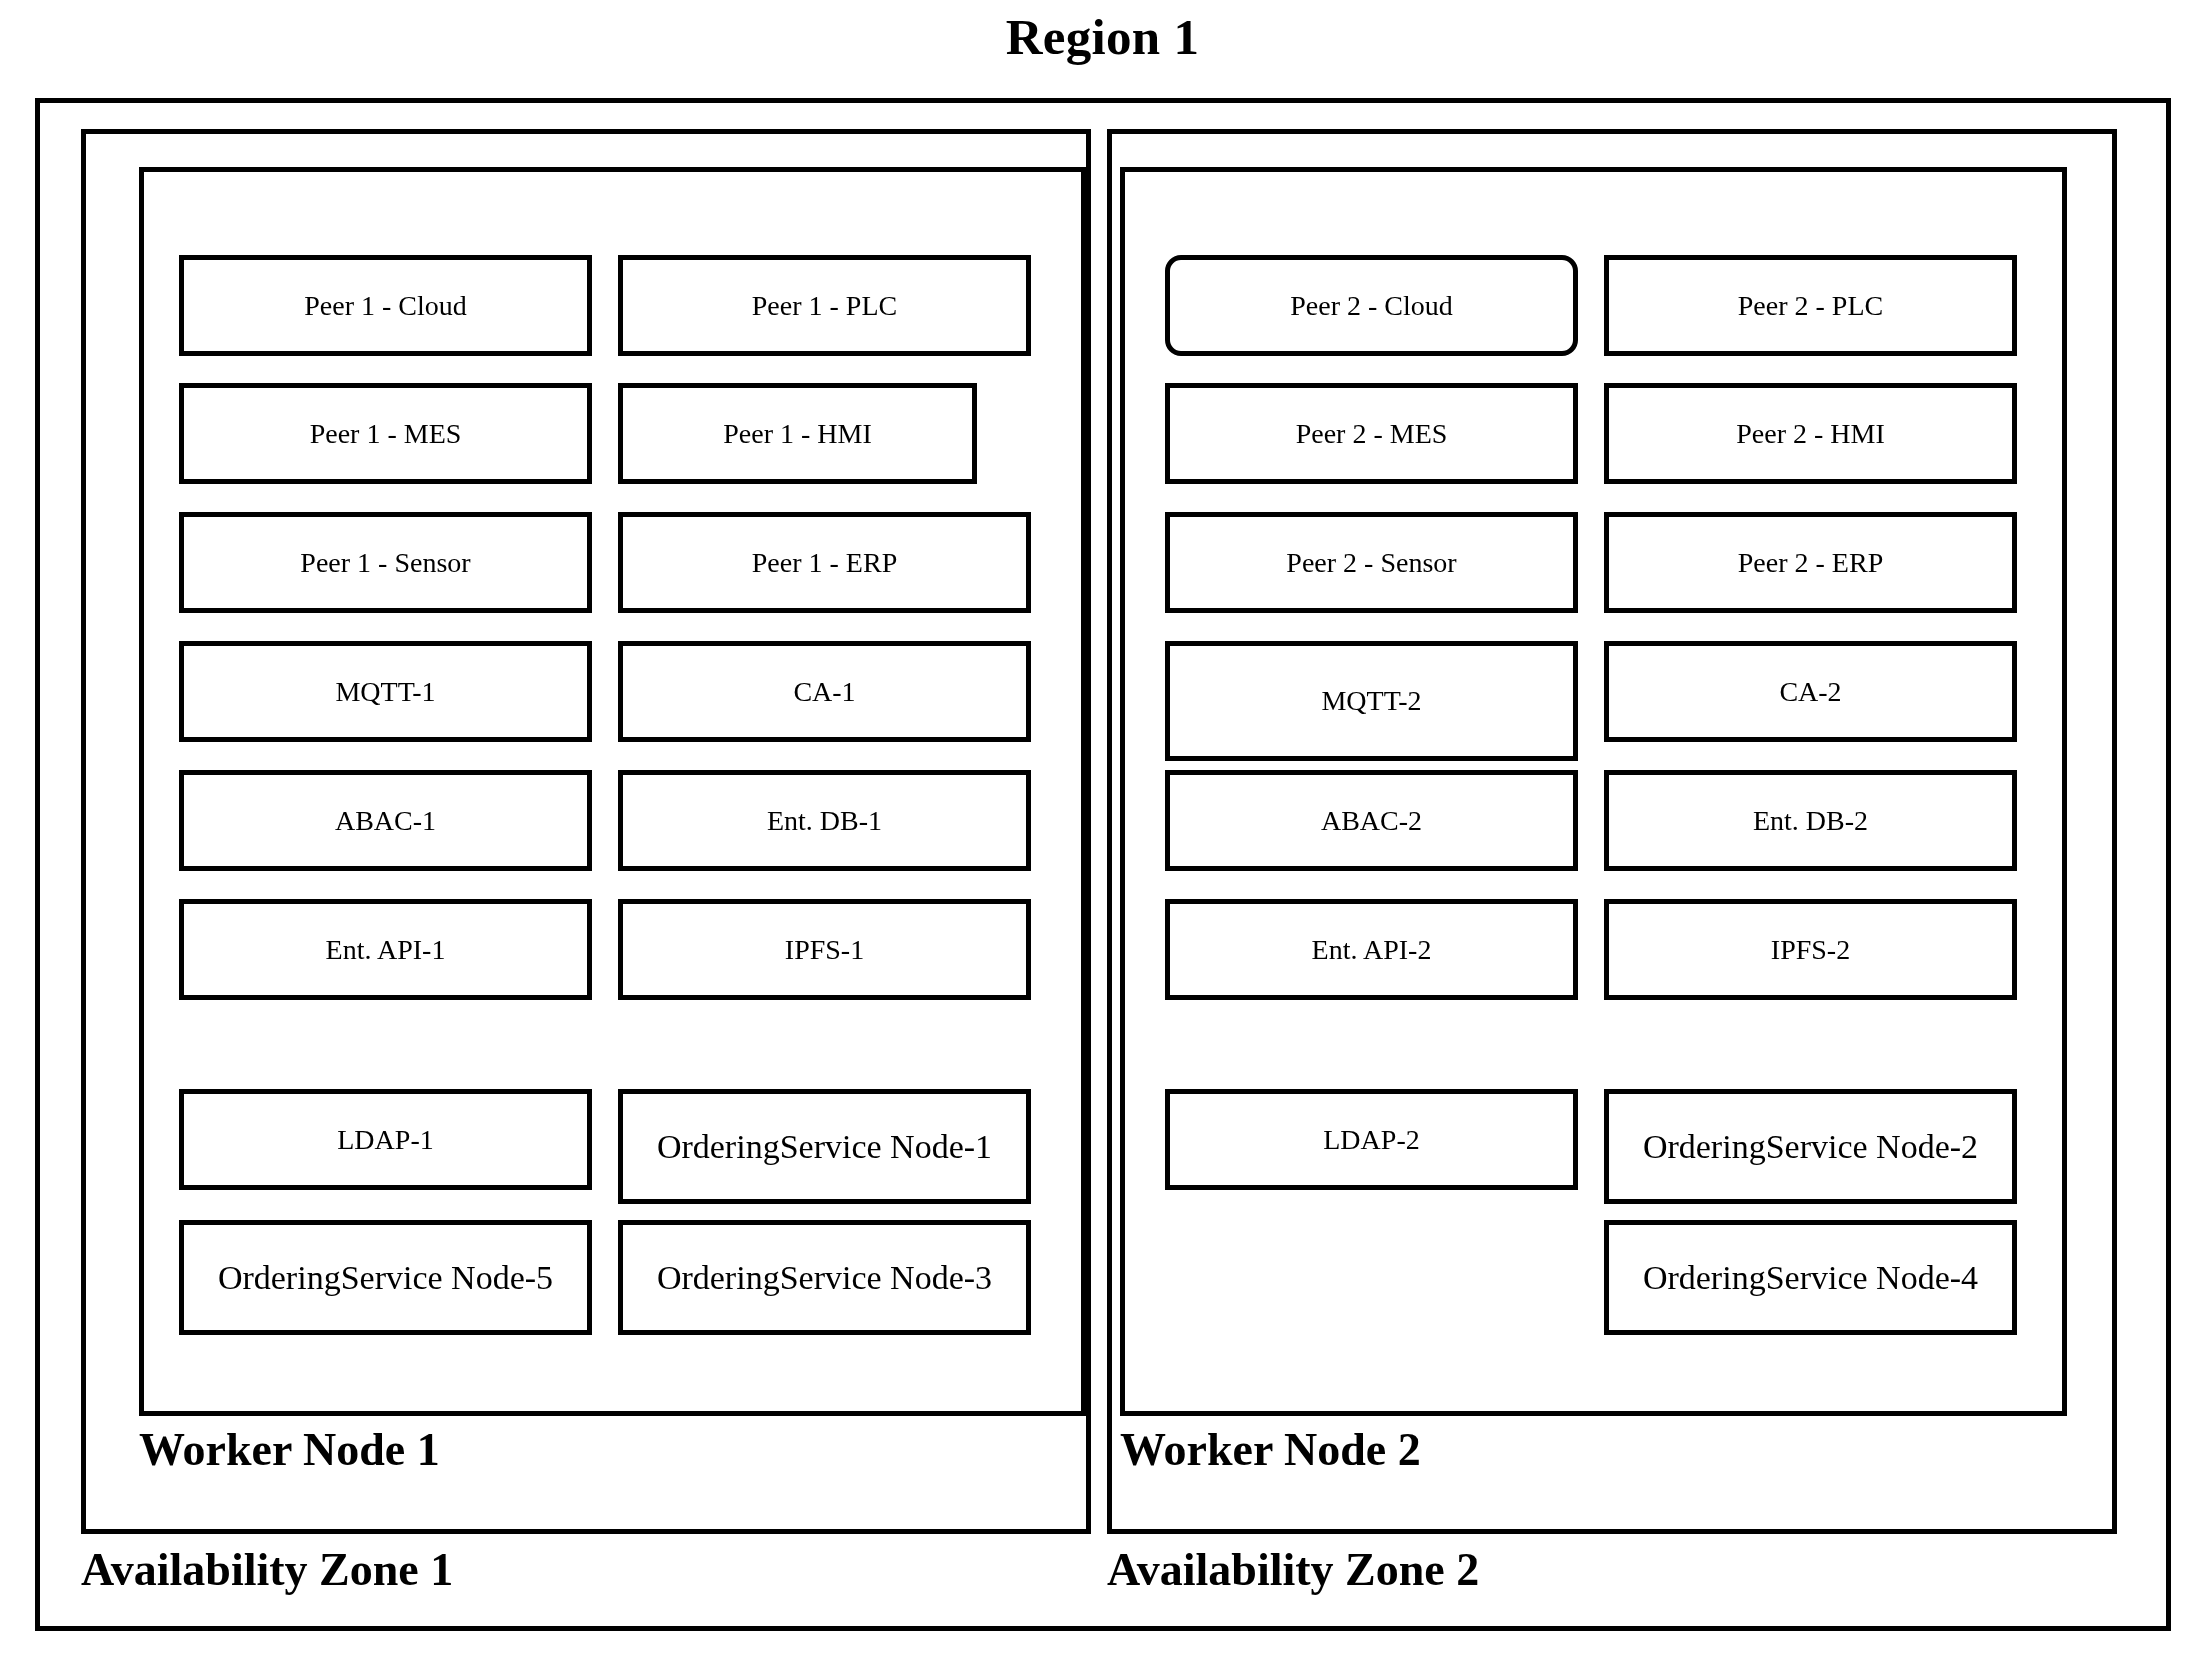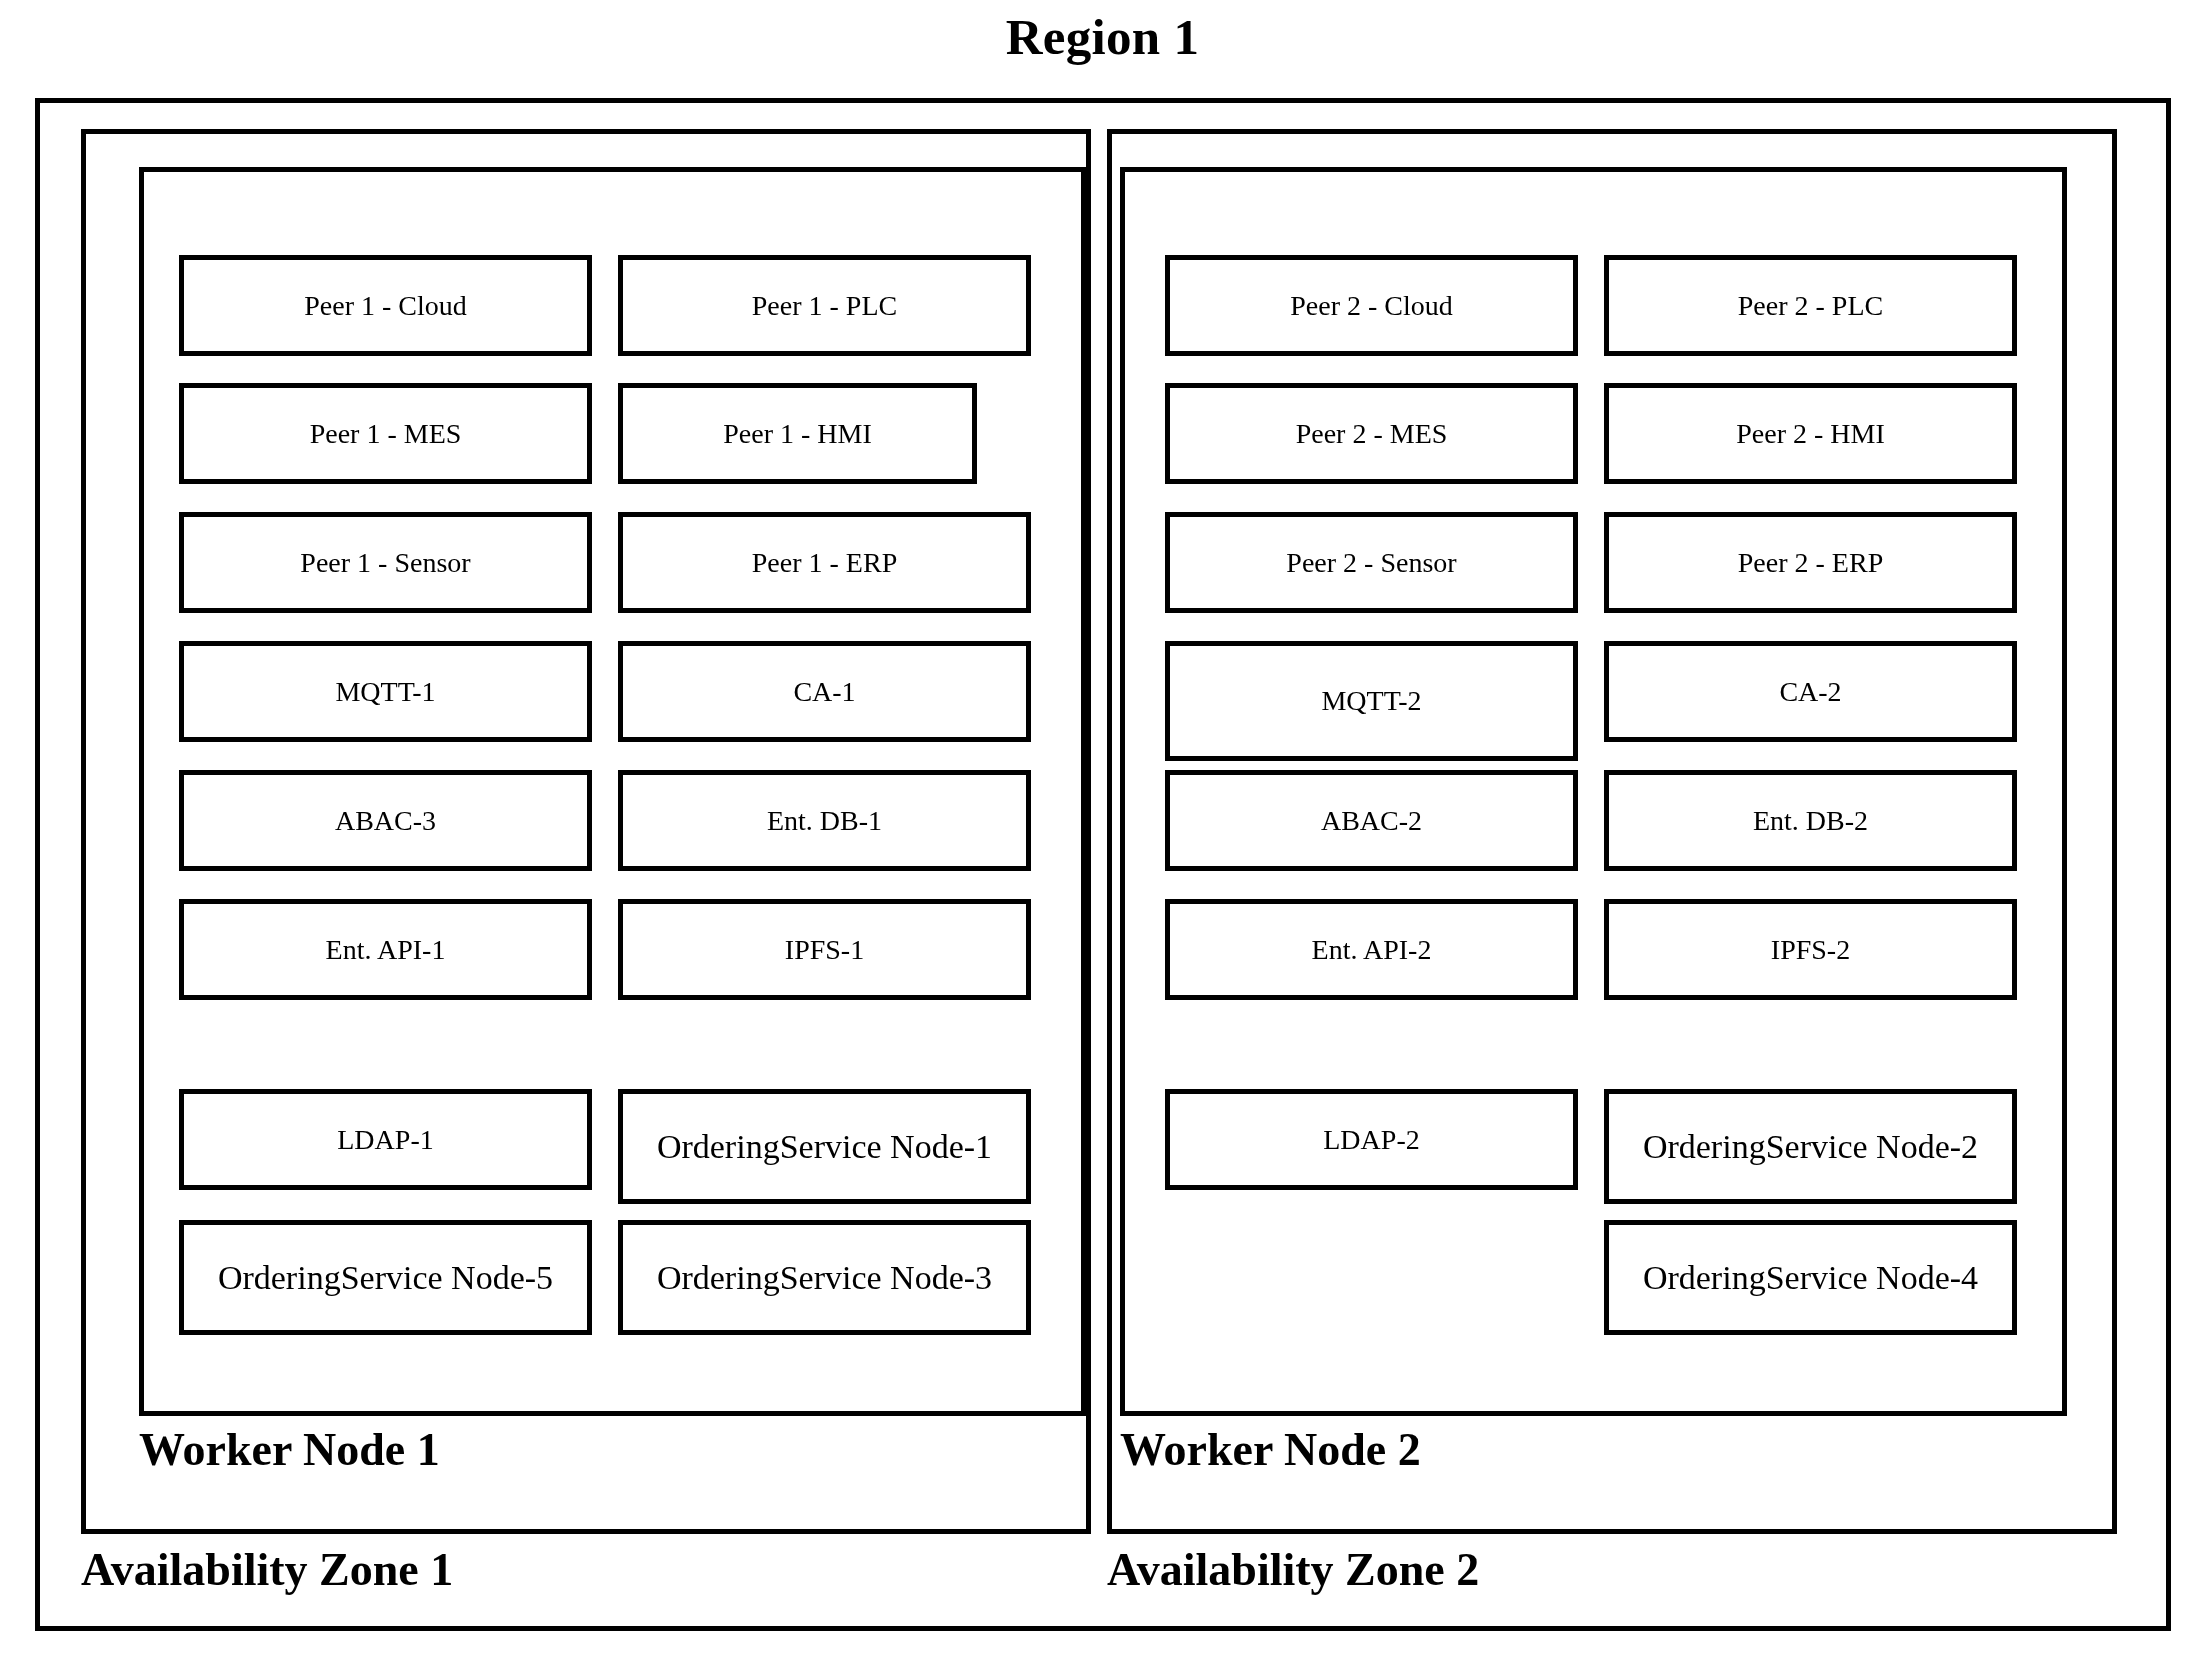--- a/index.html
+++ b/index.html
@@ -71,21 +71,21 @@
   <div class="frame az-frame az2"></div>
   <div class="frame worker-frame w2"></div>
   <div class="caption worker-caption wc2">Worker Node 2</div>
   <div class="caption az-caption azc2">Availability Zone 2</div>
 
   <div id="svc-layer">
       <div class="svc" style="left: 179px; width: 413px; top: 255px; height: 101px;">Peer 1 - Cloud</div>
       <div class="svc" style="left: 179px; width: 413px; top: 383px; height: 101px;">Peer 1 - MES</div>
       <div class="svc" style="left: 179px; width: 413px; top: 512px; height: 101px;">Peer 1 - Sensor</div>
       <div class="svc" style="left: 179px; width: 413px; top: 641px; height: 101px;">MQTT-1</div>
-      <div class="svc" style="left: 179px; width: 413px; top: 770px; height: 101px;">ABAC-3</div>
+      <div class="svc" style="left: 179px; width: 413px; top: 770px; height: 101px;">ABAC-1</div>
       <div class="svc" style="left: 179px; width: 413px; top: 899px; height: 101px;">Ent. API-1</div>
       <div class="svc" style="left: 179px; width: 413px; top: 1089px; height: 101px;">LDAP-1</div>
       <div class="svc two-line" style="left: 179px; width: 413px; top: 1220px; height: 115px;">
         <span>Ordering</span>
         <br>
         <span>Service Node-5</span>
       </div>
       <div class="svc" style="left: 618px; width: 413px; top: 255px; height: 101px;">Peer 1 - PLC</div>
       <div class="svc" style="left: 618px; width: 359px; top: 383px; height: 101px;">Peer 1 - HMI</div>
       <div class="svc" style="left: 618px; width: 413px; top: 512px; height: 101px;">Peer 1 - ERP</div>
@@ -95,21 +95,21 @@
       <div class="svc two-line" style="left: 618px; width: 413px; top: 1089px; height: 115px;">
         <span>Ordering</span>
         <br>
         <span>Service Node-1</span>
       </div>
       <div class="svc two-line" style="left: 618px; width: 413px; top: 1220px; height: 115px;">
         <span>Ordering</span>
         <br>
         <span>Service Node-3</span>
       </div>
-      <div class="svc" style="left: 1165px; width: 413px; top: 255px; height: 101px;">Peer 2 - Cloud</div>
+      <div class="svc" style="left: 1165px; width: 413px; top: 255px; height: 101px; border-radius: 16px;">Peer 2 - Cloud</div>
       <div class="svc" style="left: 1165px; width: 413px; top: 383px; height: 101px;">Peer 2 - MES</div>
       <div class="svc" style="left: 1165px; width: 413px; top: 512px; height: 101px;">Peer 2 - Sensor</div>
       <div class="svc" style="left: 1165px; width: 413px; top: 641px; height: 120px;">MQTT-2</div>
       <div class="svc" style="left: 1165px; width: 413px; top: 770px; height: 101px;">ABAC-2</div>
       <div class="svc" style="left: 1165px; width: 413px; top: 899px; height: 101px;">Ent. API-2</div>
       <div class="svc" style="left: 1165px; width: 413px; top: 1089px; height: 101px;">LDAP-2</div>
       <div class="svc" style="left: 1604px; width: 413px; top: 255px; height: 101px;">Peer 2 - PLC</div>
       <div class="svc" style="left: 1604px; width: 413px; top: 383px; height: 101px;">Peer 2 - HMI</div>
       <div class="svc" style="left: 1604px; width: 413px; top: 512px; height: 101px;">Peer 2 - ERP</div>
       <div class="svc" style="left: 1604px; width: 413px; top: 641px; height: 101px;">CA-2</div>

